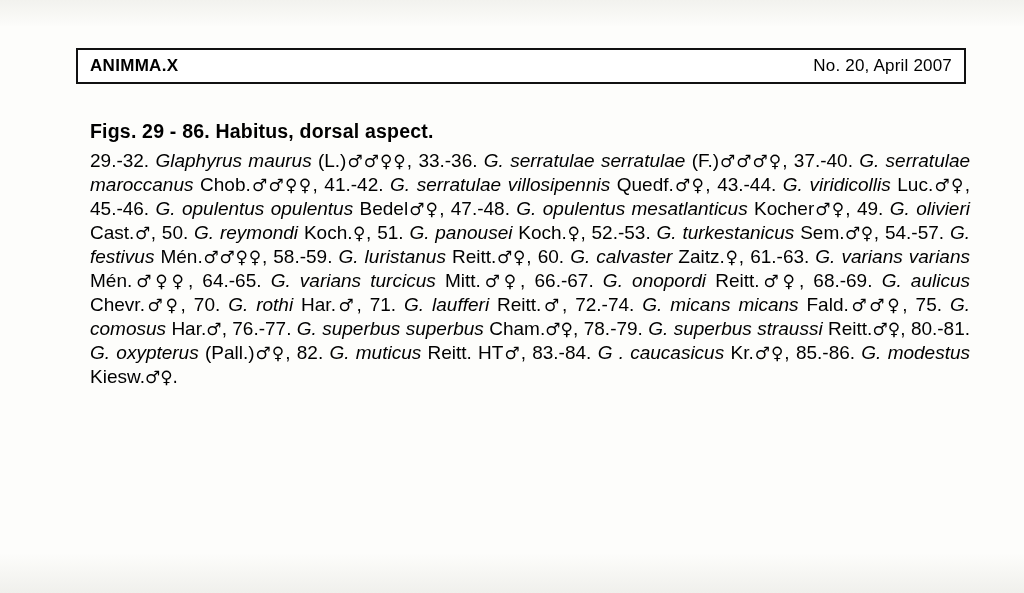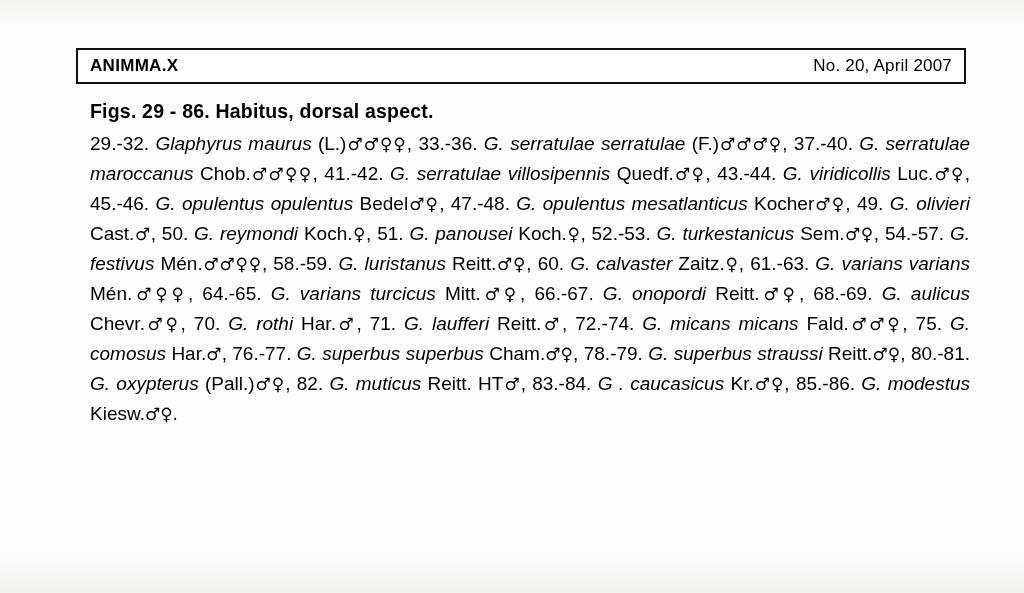--- a/index.html
+++ b/index.html
@@ -54,32 +54,32 @@
     letter-spacing: 0.3px;
     text-align: center;
   }
   .header-right {
     font-size: 17px;
     letter-spacing: 0.2px;
   }
   .content {
     position: absolute;
     left: 90px;
-    top: 100px;
+    top: 120px;
     width: 880px;
   }
   .caption-title {
     font-size: 19.5px;
     font-weight: bold;
     margin: 0 0 6px 0;
     letter-spacing: 0.2px;
   }
   .caption-body {
     font-size: 19px;
-    line-height: 29px;
+    line-height: 23px;
     text-align: justify;
     text-justify: inter-word;
     margin: 0;
   }
   .caption-body i {
     font-style: italic;
   }
   .sym {
     font-family: "DejaVu Sans", sans-serif;
     font-style: normal;

